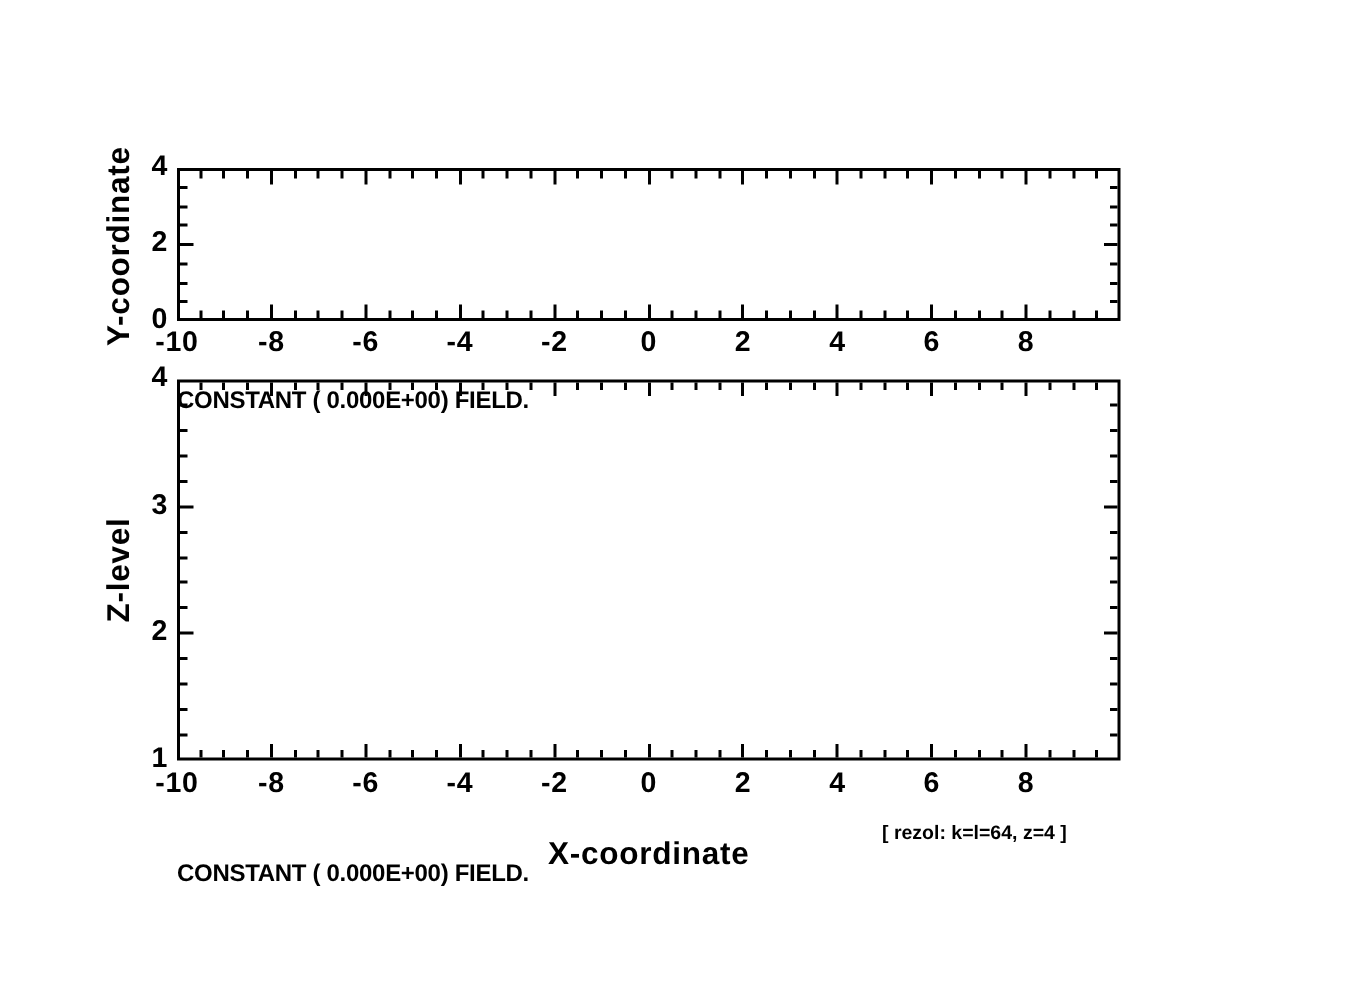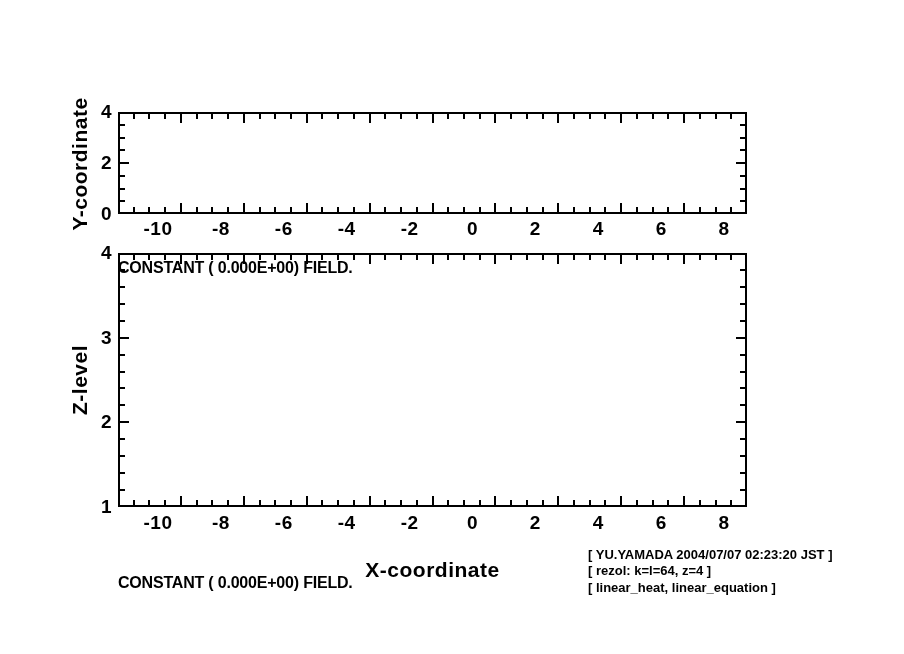--- a/index.html
+++ b/index.html
@@ -28,21 +28,21 @@
   .tick {
     position: absolute;
     background: #000000;
   }
   .tick-label {
     position: absolute;
     font-size: 19px;
     letter-spacing: 0.5px;
     white-space: nowrap;
   }
-  .center { transform: translateX(-50%); margin-left: 40px; }
+  .center { transform: translateX(-50%); }
   .middle { transform: translateY(-52%); }
   .axis-title {
     position: absolute;
     font-size: 21px;
     letter-spacing: 0.5px;
     white-space: nowrap;
   }
   .vlabel {
     transform: translate(-50%, -50%) rotate(-90deg);
   }
@@ -84,21 +84,21 @@
   <div class="axis-title vlabel" id="ylab-top">Y-coordinate</div>
 
   <div class="axis-title vlabel" id="ylab-bottom">Z-level</div>
 
   <div class="field-label" id="panel-title-bottom">CONSTANT ( 0.000E+00) FIELD.</div>
 
   <div class="axis-title" id="xlab">X-coordinate</div>
 
   <div class="field-label" id="footer-label">CONSTANT ( 0.000E+00) FIELD.</div>
 
-  <div id="annotations"><div>[ YU.YAMADA 2004/07/07 02:23:20 JST ]</div><div>[ rezol: k=l=64, z=4 ]</div><div>[ linear_heat, linear_equation ]</div></div>
+  <div id="annotations"><div>[ rezol: k=l=64, z=4 ]</div></div>
 
 <div class="tick" style="left: 132.725px; top: 114px; width: 2px; height: 5px;"></div>
     <div class="tick" style="left: 132.725px; top: 207px; width: 2px; height: 5px;"></div>
     <div class="tick" style="left: 148.45px; top: 114px; width: 2px; height: 5px;"></div>
     <div class="tick" style="left: 148.45px; top: 207px; width: 2px; height: 5px;"></div>
     <div class="tick" style="left: 164.175px; top: 114px; width: 2px; height: 5px;"></div>
     <div class="tick" style="left: 164.175px; top: 207px; width: 2px; height: 5px;"></div>
     <div class="tick" style="left: 179.9px; top: 114px; width: 2px; height: 9px;"></div>
     <div class="tick" style="left: 179.9px; top: 203px; width: 2px; height: 9px;"></div>
     <div class="tick" style="left: 195.625px; top: 114px; width: 2px; height: 5px;"></div>

